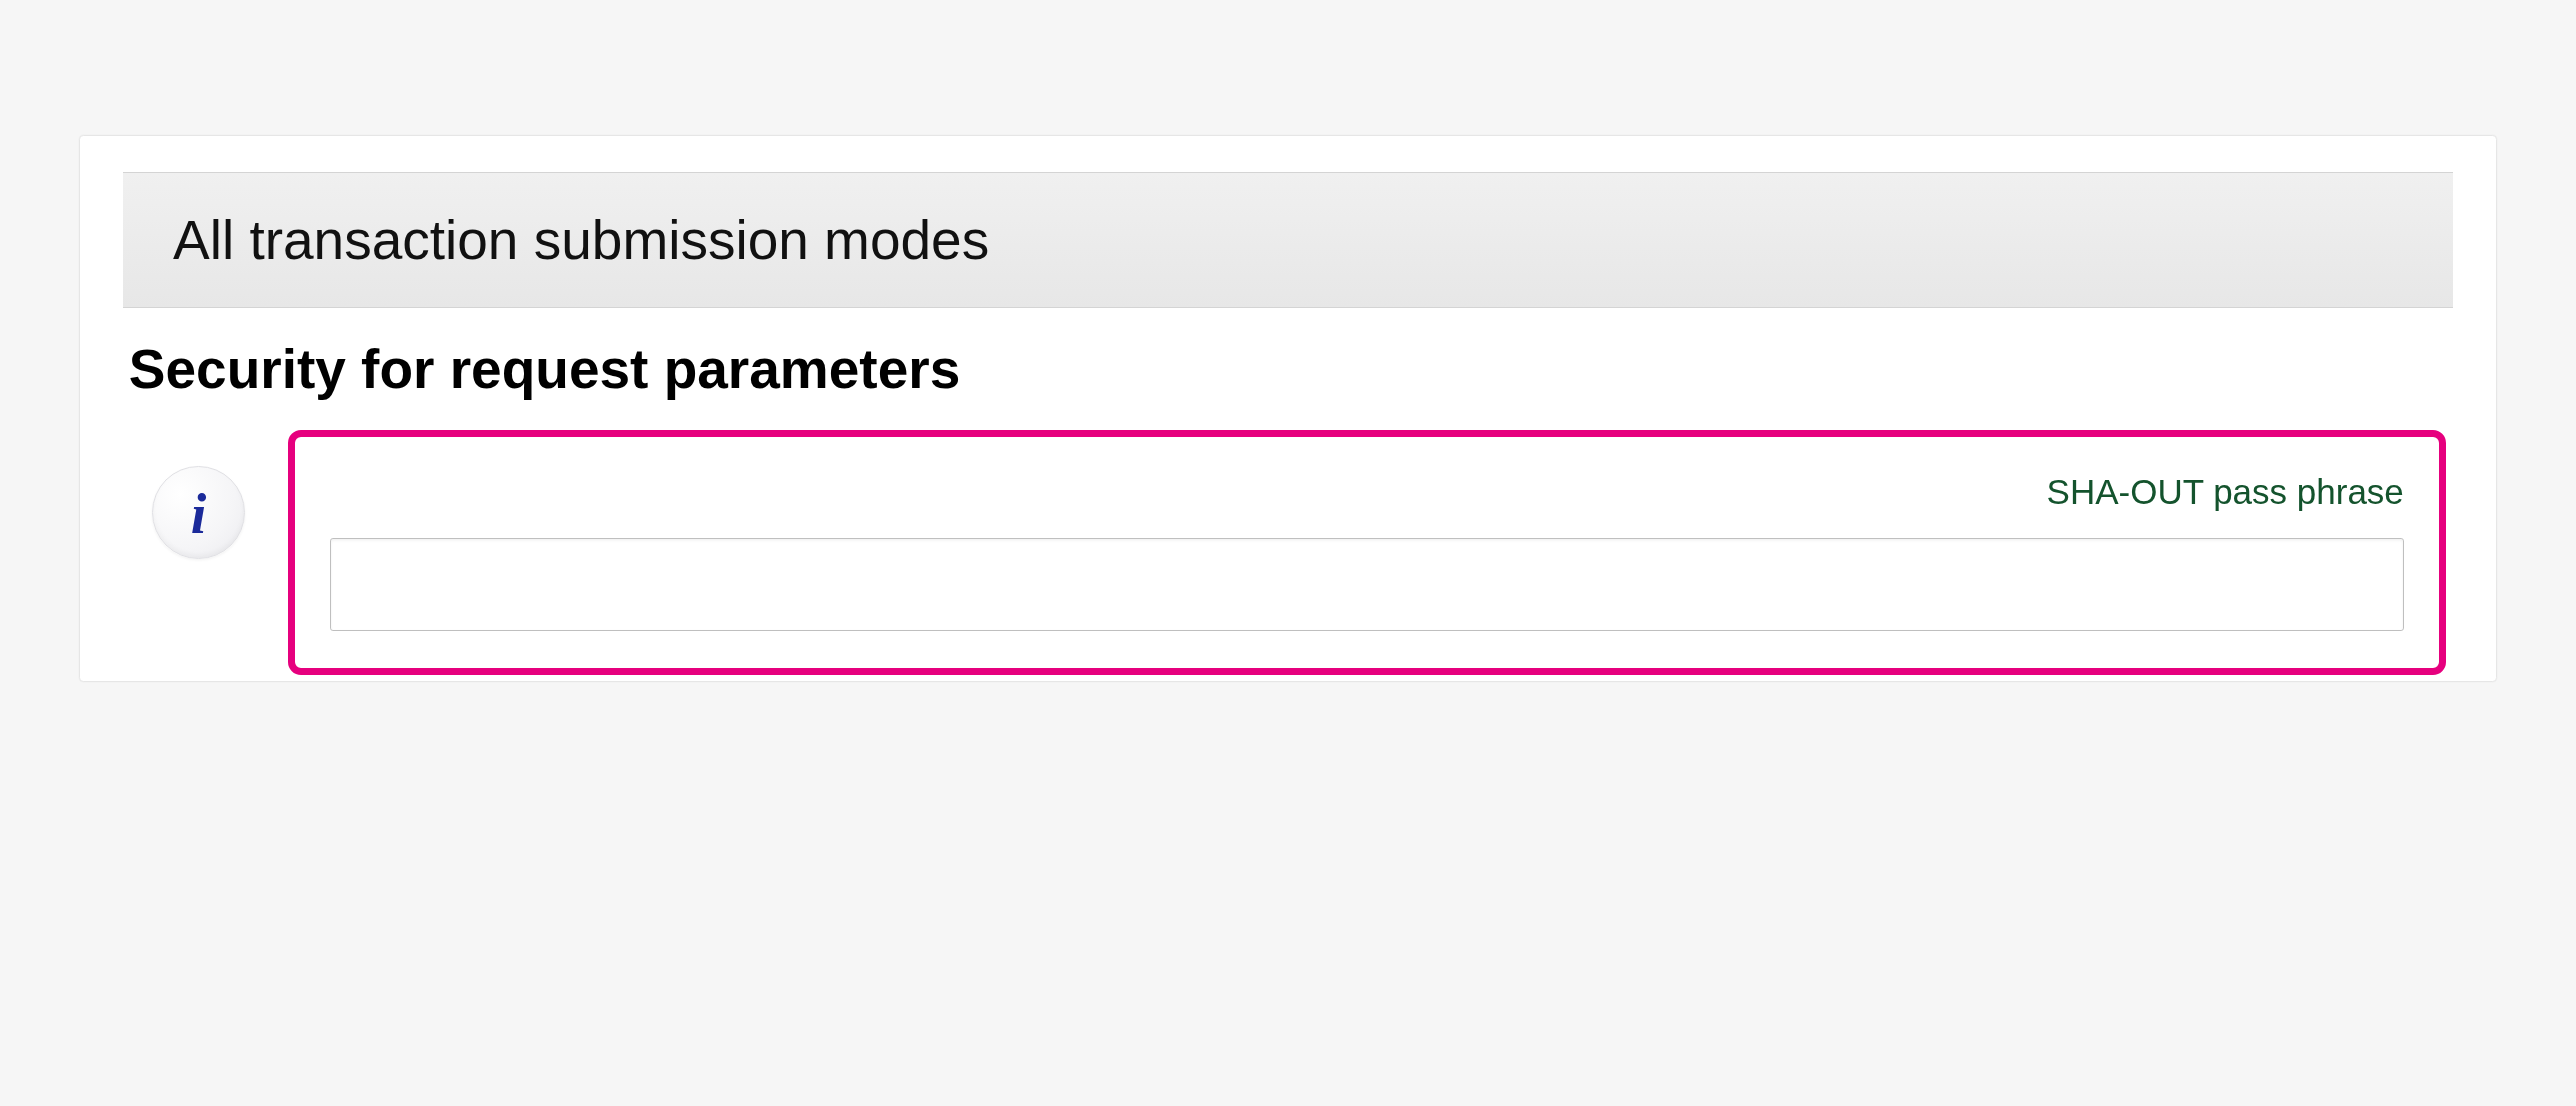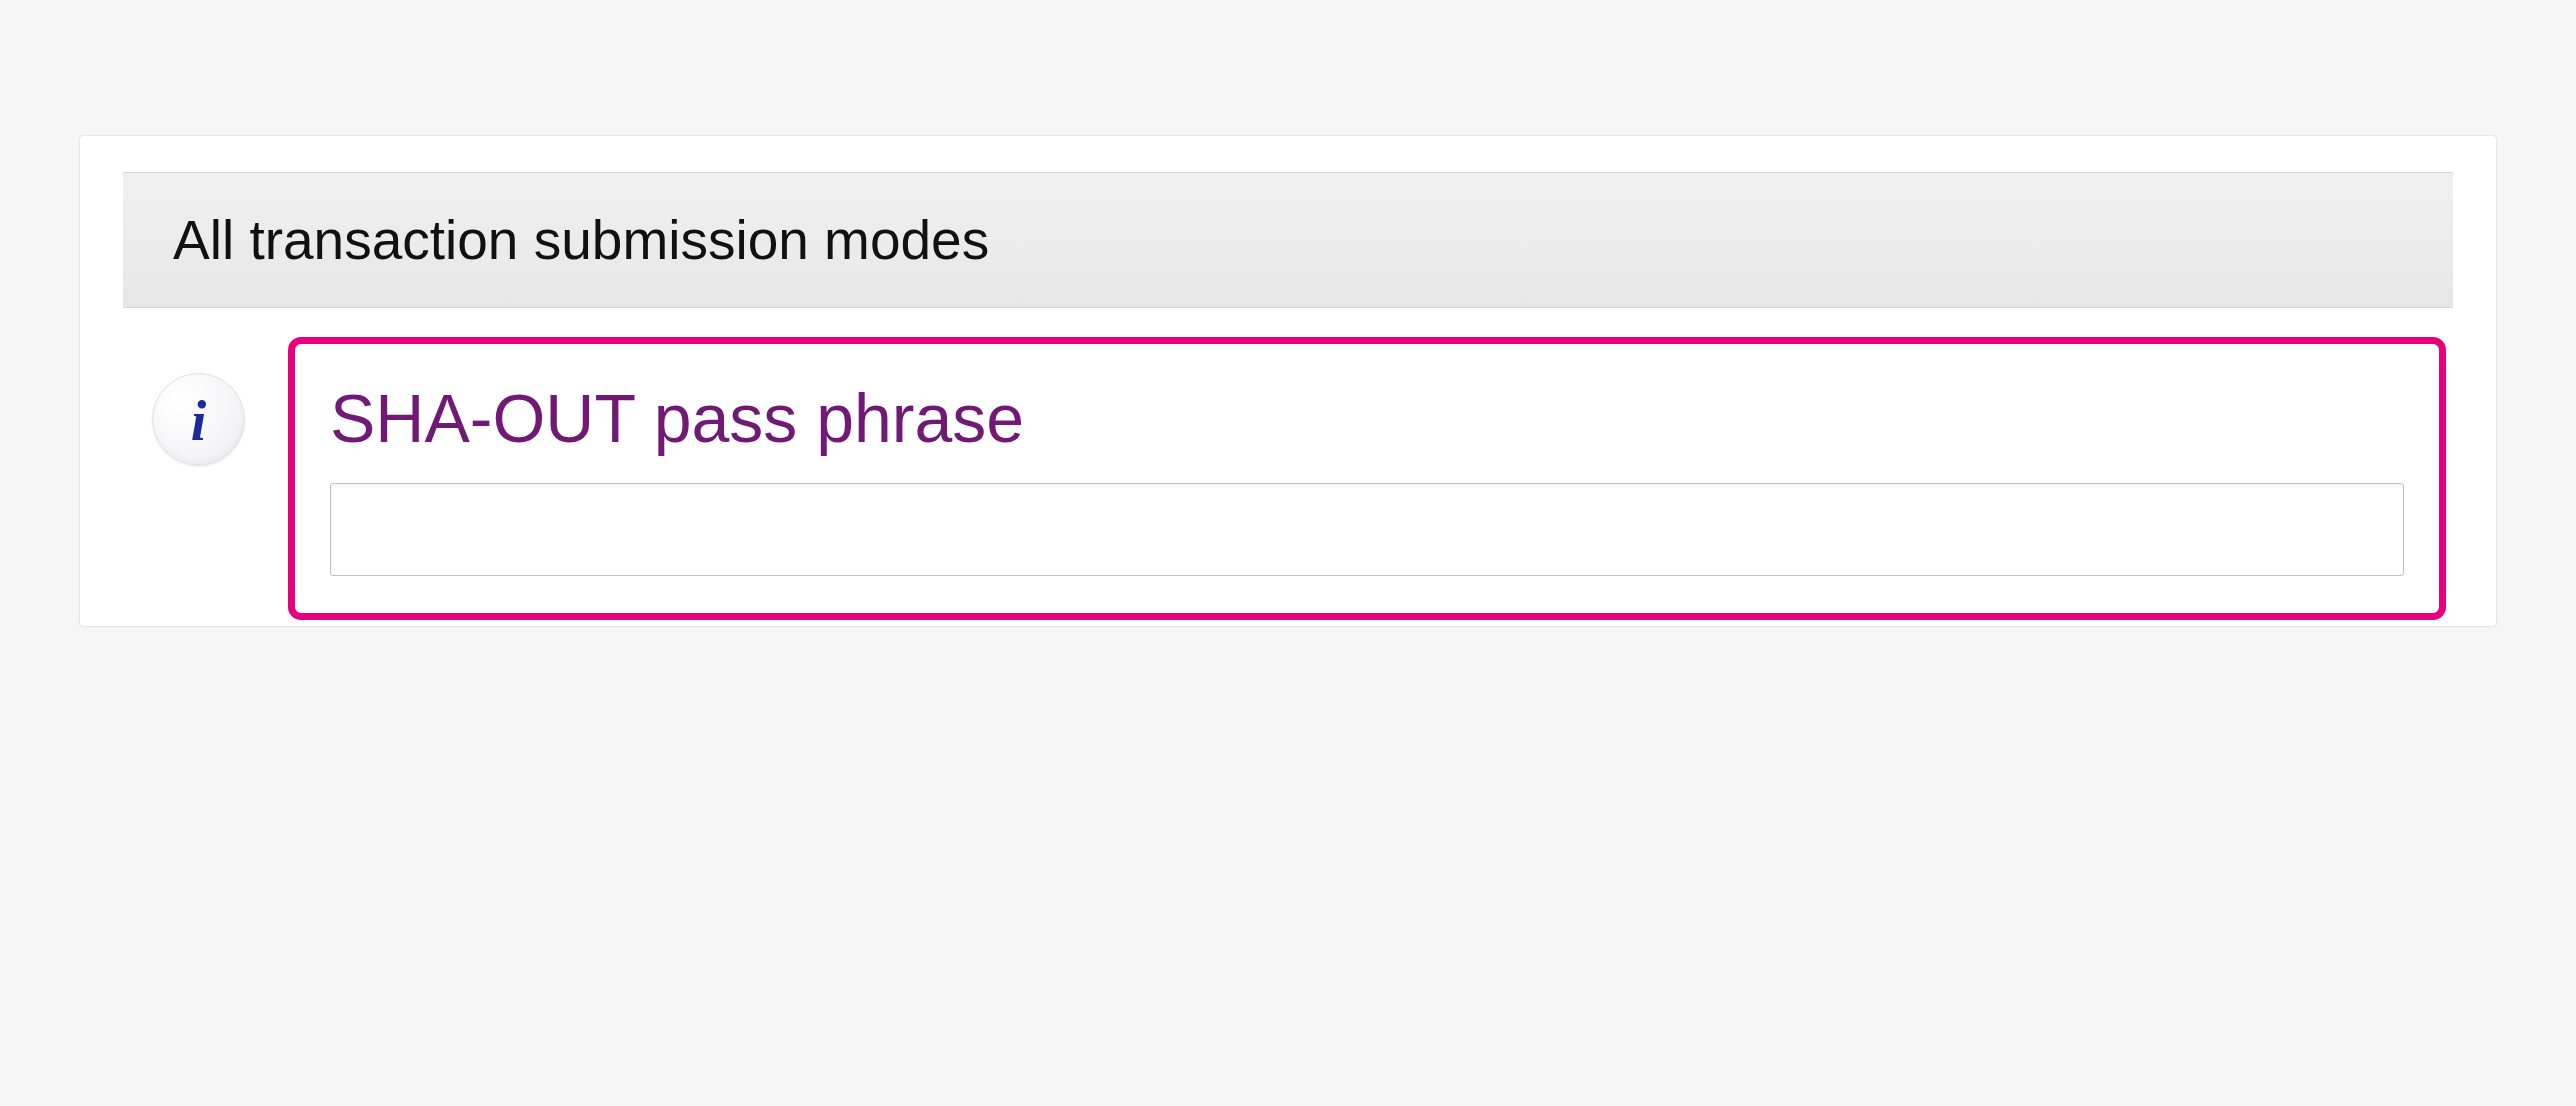--- a/index.html
+++ b/index.html
@@ -68,41 +68,43 @@
       transform: translateY(1.4px);
     }
     .field-highlight {
       border: 7.2px solid #e6007e;
       border-radius: 13px;
       padding: 35px 35px 37px 35px;
       flex: 1;
       margin-right: 7.2px;
     }
     .field-label {
-      font-size: 68px;
-      color: #701a75;
+      font-size: 35px;
+      color: #14532d;
       font-weight: 400;
       margin-bottom: 26px;
+      text-align: right;
     }
     .text-input {
       width: 100%;
       height: 93px;
       border: 1.4px solid #bfbfbf;
       background: #ffffff;
       font-size: 43px;
       padding: 0 17px;
       border-radius: 2.9px;
       box-shadow: inset 0 1.4px 2.9px rgba(0,0,0,0.06);
     }
   </style>
 </head>
 <body>
 
 <div class="panel">
   <div class="section-header">All transaction submission modes</div>
+  <div class="subsection-title">Security for request parameters</div>
   <div class="field-row">
     <div class="info-icon">
       <span class="glyph">i</span>
     </div>
     <div class="field-highlight">
       <div class="field-label">SHA-OUT pass phrase</div>
       <input type="text" class="text-input" value="" style="">
     </div>
   </div>
 </div>

